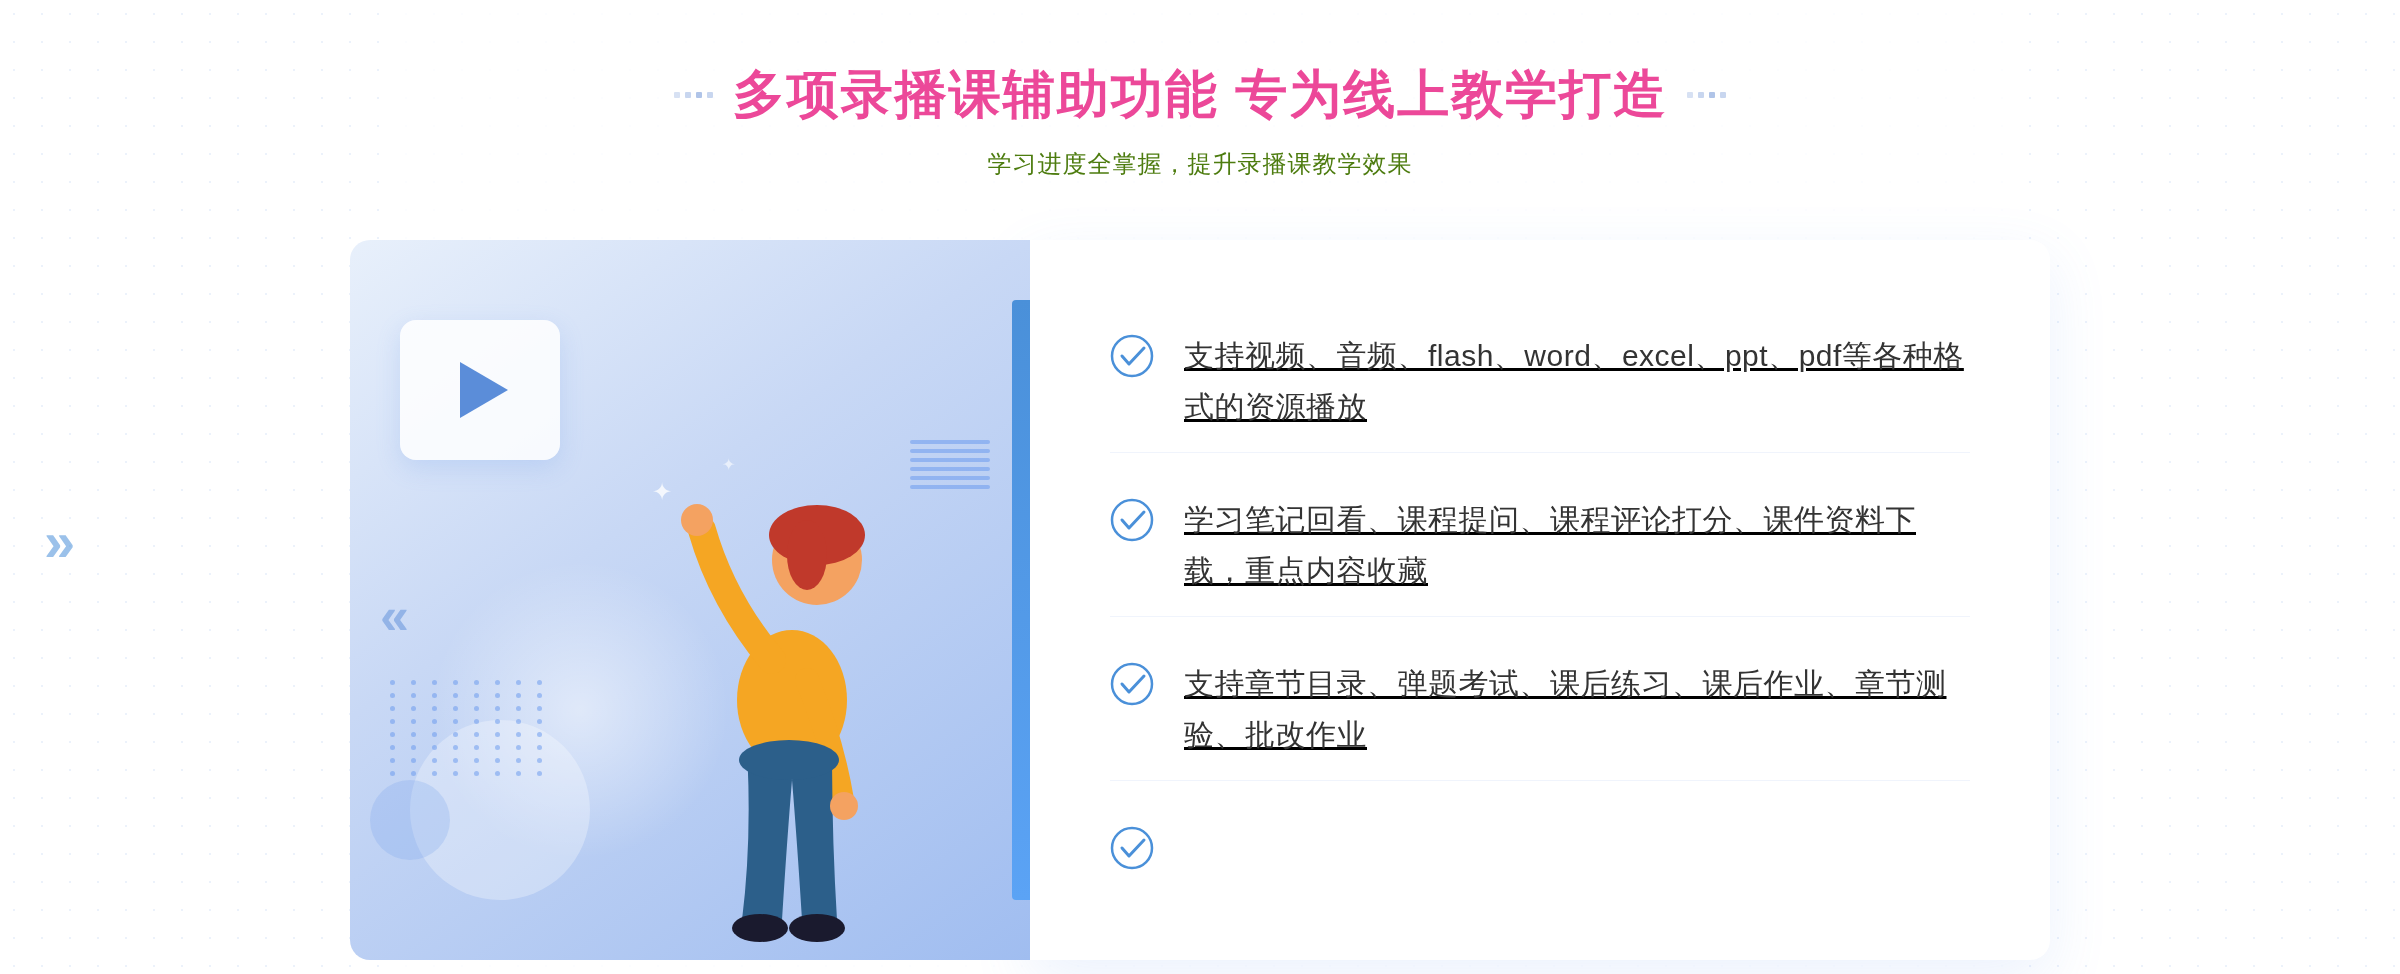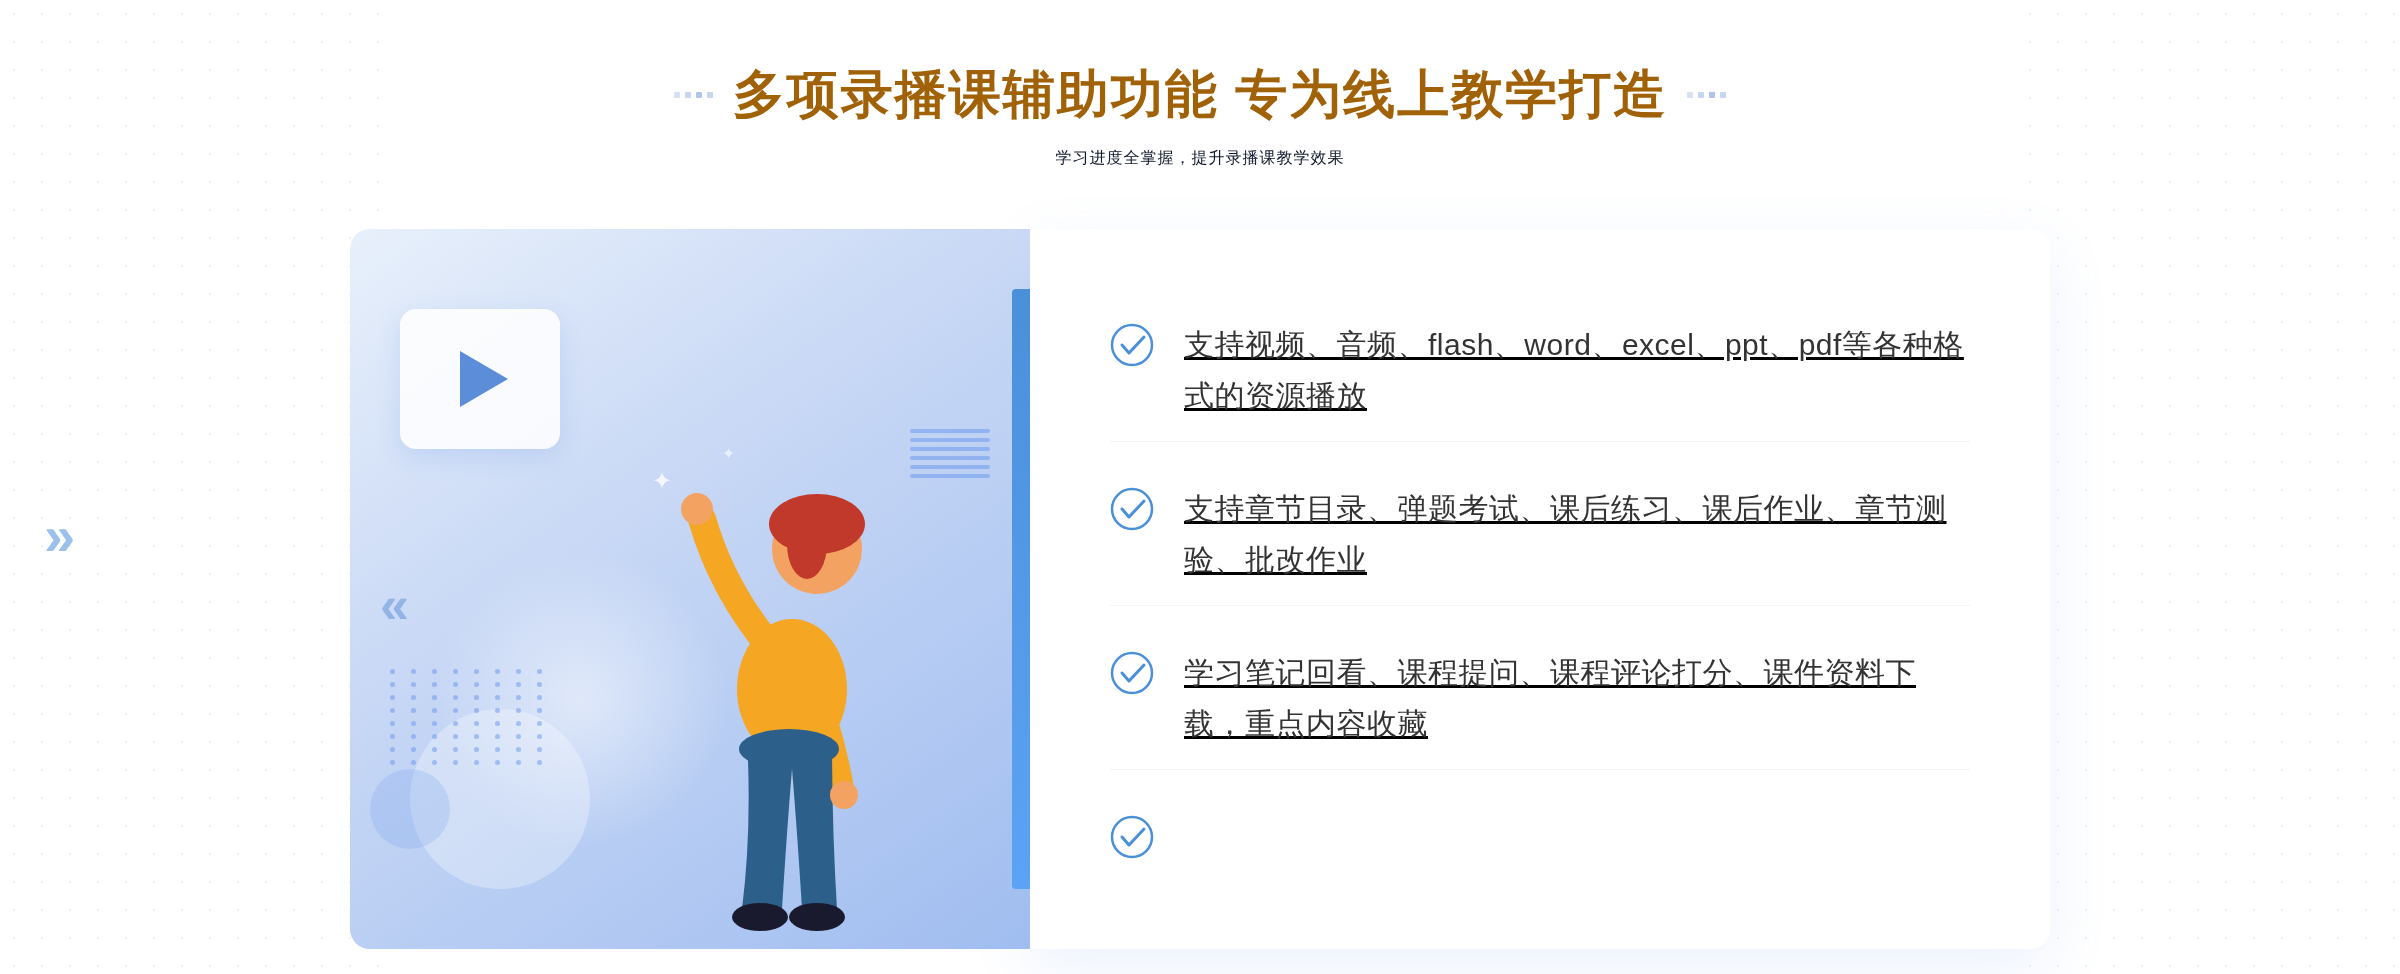--- a/index.html
+++ b/index.html
@@ -100,27 +100,27 @@
     .title-decorator span:nth-child(3) { opacity: 1; }
     .title-decorator span:nth-child(4) { opacity: 0.7; }
 
     .title-decorator.right span {
       order: 0;
     }
 
     .page-title {
       font-size: 52px;
       font-weight: 700;
-      color: #a16207;
+      color: #ec4899;
       letter-spacing: 2px;
     }
 
     .page-subtitle {
-      font-size: 16px;
-      color: #0f172a;
+      font-size: 24px;
+      color: #4d7c0f;
       letter-spacing: 1px;
     }
 
     
     .main-content {
       display: flex;
       align-items: stretch;
       justify-content: center;
       width: 1700px;
       gap: 0;
@@ -465,31 +465,31 @@
           <span class="feature-text">支持视频、音频、flash、word、excel、ppt、pdf等各种格式的资源播放</span>
         </div>
 
         <div class="feature-item">
           <div class="check-icon">
             <svg viewBox="0 0 44 44" xmlns="http://www.w3.org/2000/svg">
               <circle cx="22" cy="22" r="20" fill="none" stroke="#4a90d9" stroke-width="2.5"></circle>
               <path d="M 12 22 L 19 30 L 34 14" stroke="#4a90d9" stroke-width="3" fill="none" stroke-linecap="round" stroke-linejoin="round"></path>
             </svg>
           </div>
-          <span class="feature-text">支持章节目录、弹题考试、课后练习、课后作业、章节测验、批改作业</span>
+          <span class="feature-text">学习笔记回看、课程提问、课程评论打分、课件资料下载，重点内容收藏</span>
         </div>
 
         <div class="feature-item">
           <div class="check-icon">
             <svg viewBox="0 0 44 44" xmlns="http://www.w3.org/2000/svg">
               <circle cx="22" cy="22" r="20" fill="none" stroke="#4a90d9" stroke-width="2.5"></circle>
               <path d="M 12 22 L 19 30 L 34 14" stroke="#4a90d9" stroke-width="3" fill="none" stroke-linecap="round" stroke-linejoin="round"></path>
             </svg>
           </div>
-          <span class="feature-text">学习笔记回看、课程提问、课程评论打分、课件资料下载，重点内容收藏</span>
+          <span class="feature-text">支持章节目录、弹题考试、课后练习、课后作业、章节测验、批改作业</span>
         </div>
 
         <div class="feature-item">
           <div class="check-icon">
             <svg viewBox="0 0 44 44" xmlns="http://www.w3.org/2000/svg">
               <circle cx="22" cy="22" r="20" fill="none" stroke="#4a90d9" stroke-width="2.5"></circle>
               <path d="M 12 22 L 19 30 L 34 14" stroke="#4a90d9" stroke-width="3" fill="none" stroke-linecap="round" stroke-linejoin="round"></path>
             </svg>
           </div>
         </div>

